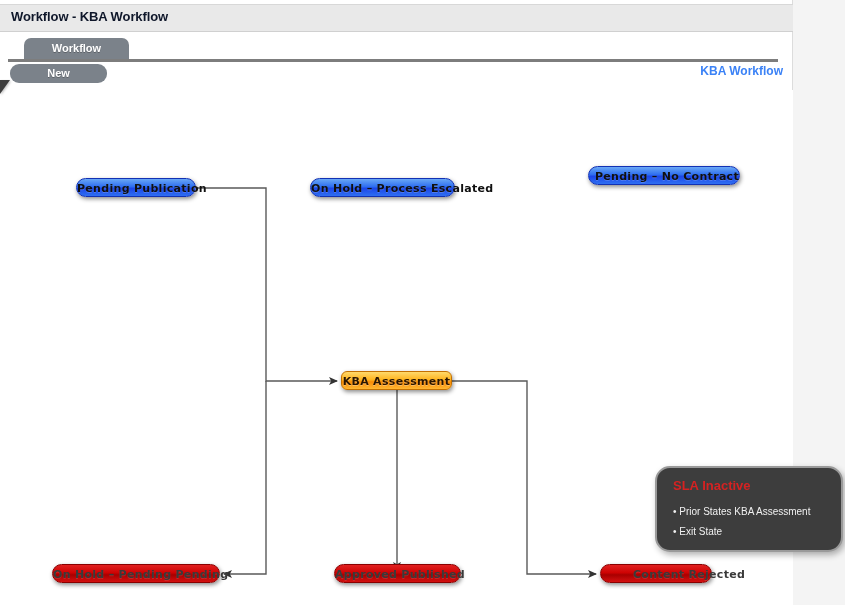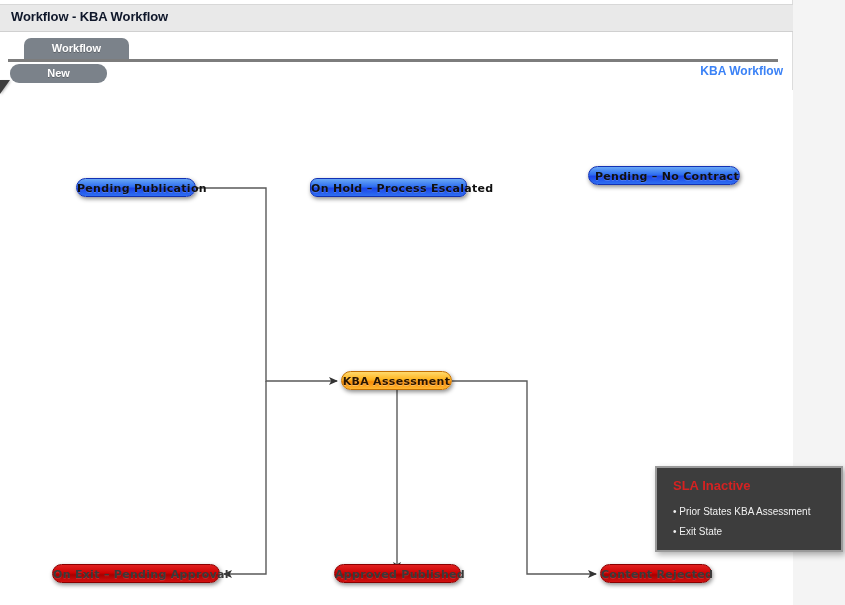--- a/index.html
+++ b/index.html
@@ -181,21 +181,21 @@
 
   
   #tooltip {
     position: absolute;
     left: 655px;
     top: 466px;
     width: 188px;
     height: 86px;
     background: #3d3d3d;
     border: 2px solid #9a9a9a;
-    border-radius: 0;
+    border-radius: 15px;
     box-sizing: border-box;
     box-shadow: 2px 3px 6px rgba(0,0,0,0.3);
     z-index: 40;
   }
   #tooltip-tail {
     position: absolute;
     left: 0px;
     top: 80px;
     width: 0;
     height: 0;
@@ -257,26 +257,26 @@
       </defs>
       <g id="edge-group">
           <polyline points="196,98 266,98 266,291 337,291" fill="none" stroke="#5a5a5a" stroke-width="1.4" marker-end="url(#arrow-r)"></polyline>
           <polyline points="397,300 397,480" fill="none" stroke="#5a5a5a" stroke-width="1.4" marker-end="url(#arrow-d)"></polyline>
           <polyline points="452,291 527,291 527,484 596,484" fill="none" stroke="#5a5a5a" stroke-width="1.4" marker-end="url(#arrow-r)"></polyline>
           <polyline points="266,291 266,484 224,484" fill="none" stroke="#5a5a5a" stroke-width="1.4" marker-end="url(#arrow-l)"></polyline>
         </g>
     </svg>
     <div id="nodes-layer">
         <div class="node blue" style="left: 76px; top: 88px; width: 120px;"><span>Pending Publication</span></div>
-        <div class="node blue" style="left: 310px; top: 88px; width: 157px; border-radius: 7px;"><span>On Hold – Process Escalated</span></div>
+        <div class="node blue" style="left: 310px; top: 88px; width: 145px;"><span>On Hold – Process Escalated</span></div>
         <div class="node blue" style="left: 588px; top: 76px; width: 152px; text-align: right;"><span>Pending – No Contract</span></div>
-        <div class="node amber" style="left: 341px; top: 281px; width: 111px;"><span>KBA Assessment</span></div>
-        <div class="node red" style="left: 52px; top: 474px; width: 168px;"><span>On Exit – Pending Approval</span></div>
+        <div class="node amber" style="left: 341px; top: 281px; width: 111px; border-radius: 6px;"><span>KBA Assessment</span></div>
+        <div class="node red" style="left: 52px; top: 474px; width: 168px;"><span>On Hold – Pending Pending</span></div>
         <div class="node red" style="left: 334px; top: 474px; width: 127px;"><span>Approved Published</span></div>
-        <div class="node red" style="left: 600px; top: 474px; width: 112px;"><span>Content Rejected</span></div>
+        <div class="node red" style="left: 600px; top: 474px; width: 112px; padding-left: 32px;"><span>Content Rejected</span></div>
       </div>
   </div>
 
 </div>
 
 <div id="tooltip">
   <div id="tooltip-title">SLA Inactive</div>
   <div class="tooltip-line" id="tooltip-line-0">• Prior States  KBA Assessment</div>
   <div class="tooltip-line" id="tooltip-line-1">• Exit State</div>
 </div>

